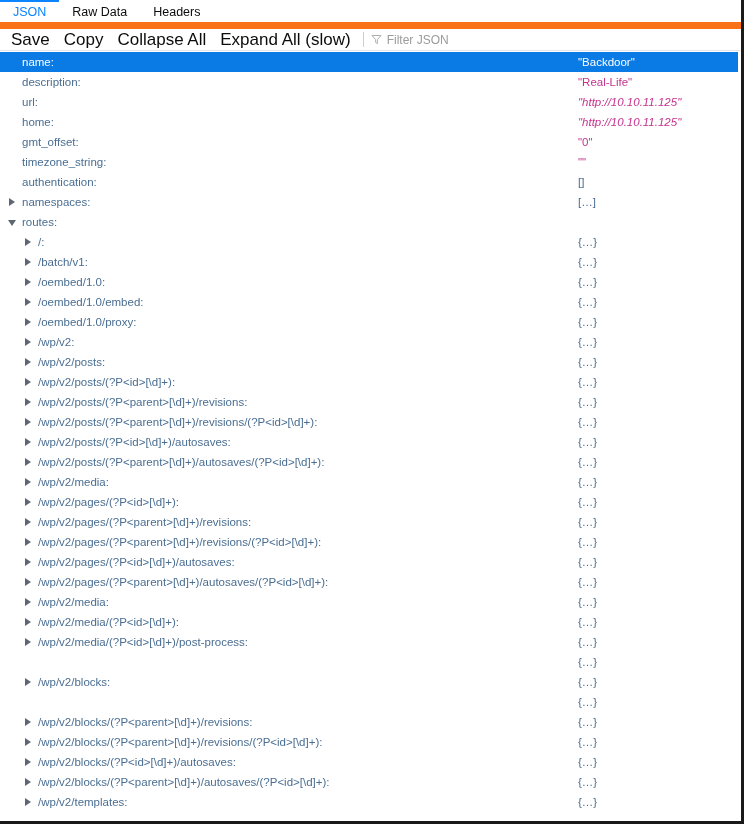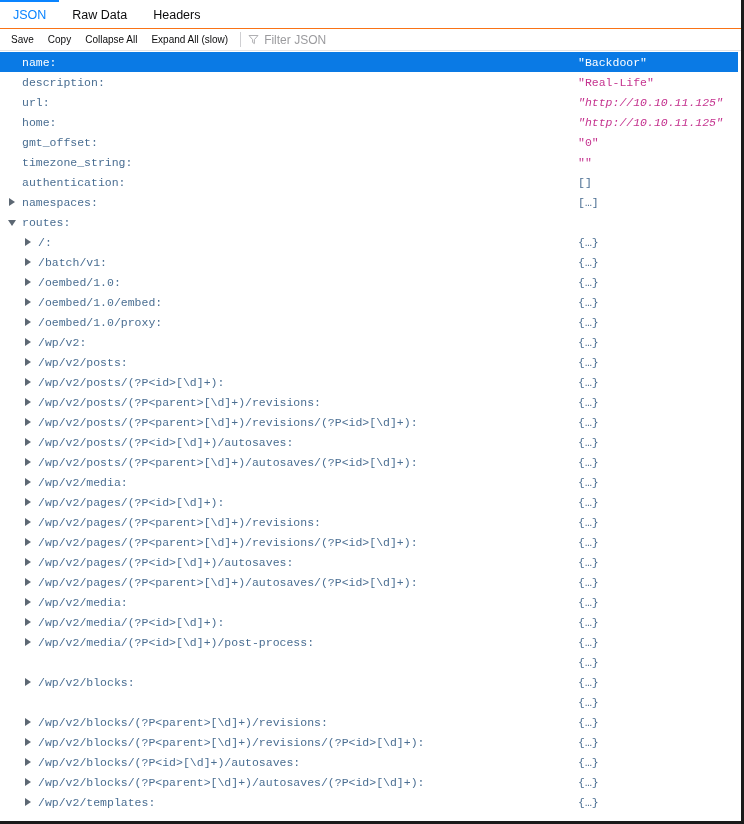--- a/index.html
+++ b/index.html
@@ -24,21 +24,21 @@
     background: #ffffff;
     overflow: hidden;
   }
 
   
   .tabbar {
     display: flex;
     align-items: stretch;
     height: 29px;
     background: #ffffff;
-    border-bottom: 1px solid #f97316;
+    border-bottom: 7px solid #f97316;
     box-sizing: border-box;
   }
   .tab {
     display: flex;
     align-items: center;
     padding: 0 13px;
     font-size: 12.5px;
     color: #0c0c0d;
     border-top: 2px solid transparent;
     box-sizing: border-box;
@@ -54,21 +54,21 @@
   .toolbar {
     display: flex;
     align-items: center;
     height: 22px;
     background: #ffffff;
     border-bottom: 1px solid #e4e4e6;
     box-sizing: border-box;
     padding: 0 4px;
   }
   .tb-btn {
-    font-size: 10px;
+    font-size: 17px;
     color: #0c0c0d;
     padding: 0 7px;
     line-height: 20px;
     cursor: pointer;
     white-space: nowrap;
   }
   .tb-sep {
     width: 1px;
     height: 15px;
     background: #cfcfd2;
@@ -101,21 +101,21 @@
     right: 3px;
     bottom: 3px;
     overflow: hidden;
     background: #ffffff;
   }
   .row {
     position: relative;
     display: flex;
     align-items: center;
     height: 20px;
-    font-family: Liberation Mono, monospace;
+    font-family: Liberation Sans, sans-serif;
     font-size: 11.5px;
     white-space: nowrap;
     cursor: default;
   }
   .row.selected { background: #0a7ae5; }
   .row-label {
     display: flex;
     align-items: center;
     flex: 0 0 auto;
     min-width: 0;

